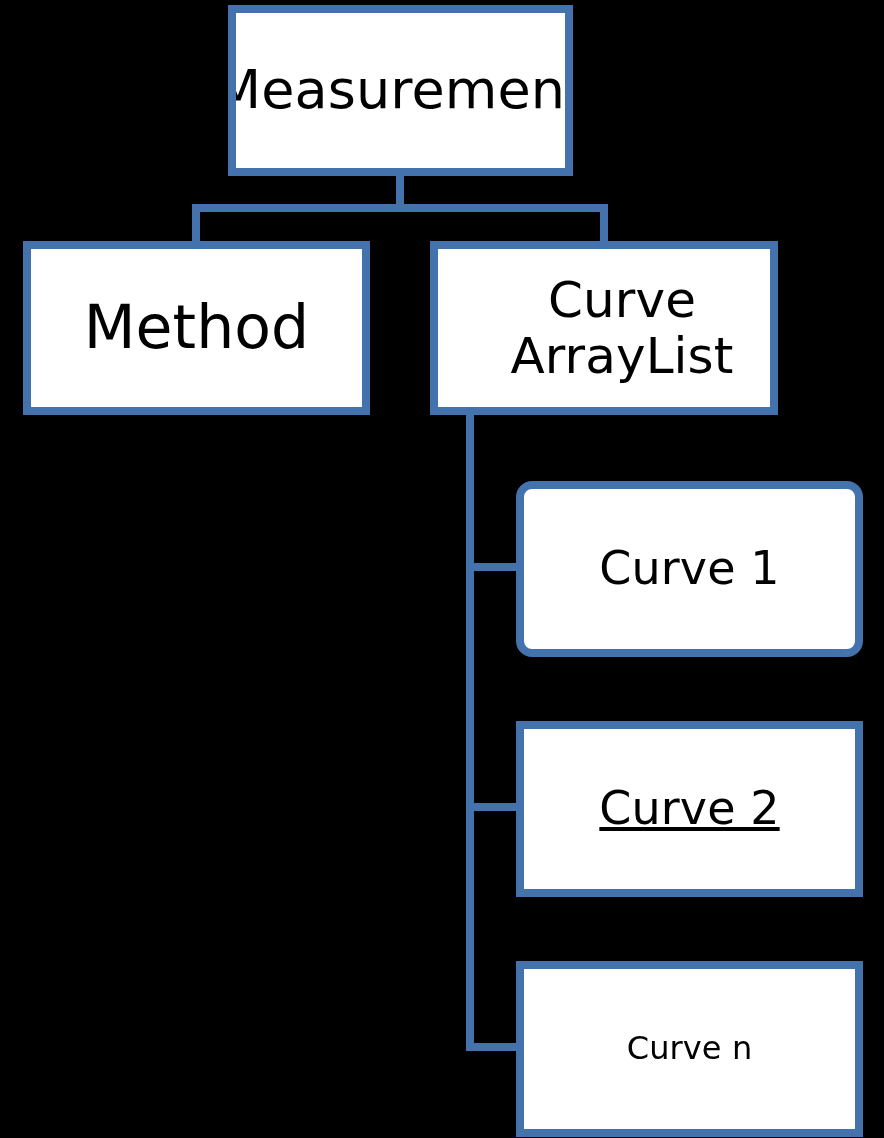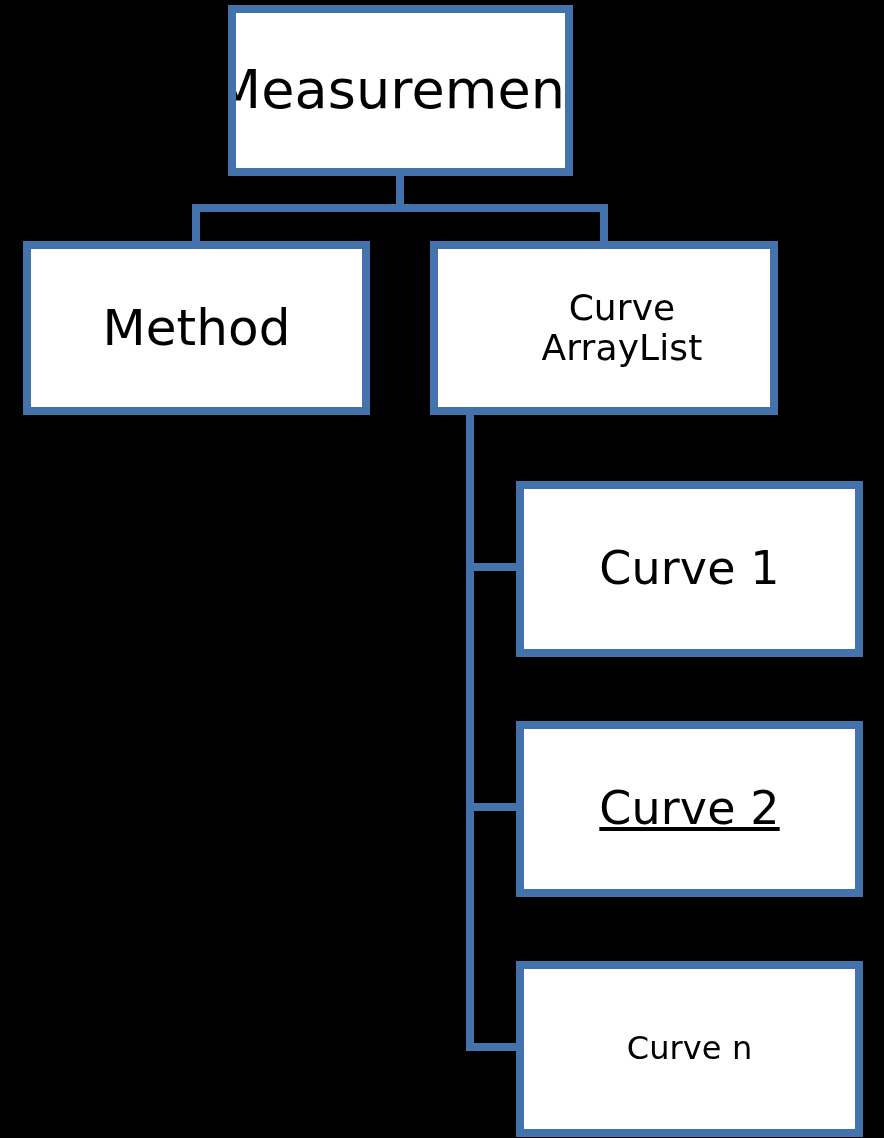--- a/index.html
+++ b/index.html
@@ -34,33 +34,34 @@
     overflow: hidden;
   }
   .node-measurement {
     left: 228px;  top: 5px;
     width: 345px; height: 171px;
     font-size: 54px;
   }
   .node-method {
     left: 23px;   top: 241px;
     width: 347px; height: 174px;
-    font-size: 50px;
+    font-size: 60px;
     justify-content: center;
   }
   .node-curve-arraylist {
     left: 430px;  top: 241px;
     width: 348px; height: 174px;
-    font-size: 36px;
+    font-size: 50px;
     padding-left: 36px;
   }
   .node-curve-1 {
     left: 516px;  top: 481px;
     width: 347px; height: 176px;
     font-size: 46px;
+    border-radius: 16px;
   }
   .node-curve-2 {
     left: 516px;  top: 721px;
     width: 347px; height: 176px;
     font-size: 46px;
     text-decoration: underline;
   }
   .node-curve-n {
     left: 516px;  top: 961px;
     width: 347px; height: 176px;

